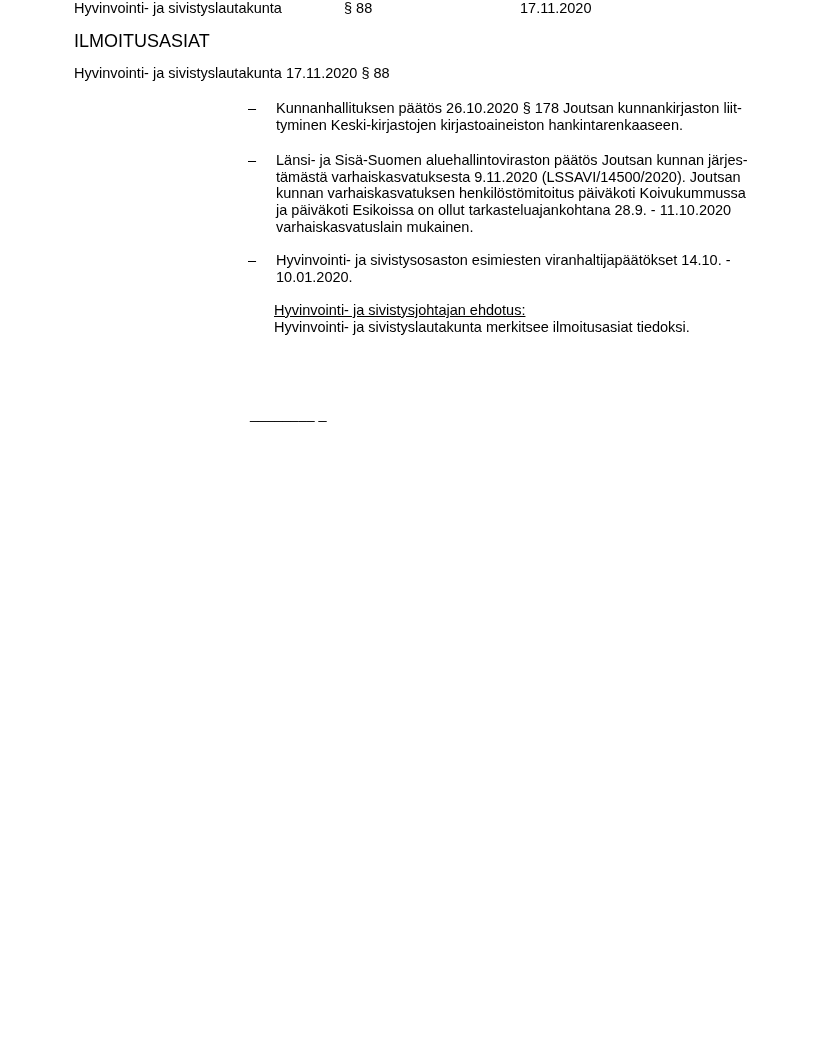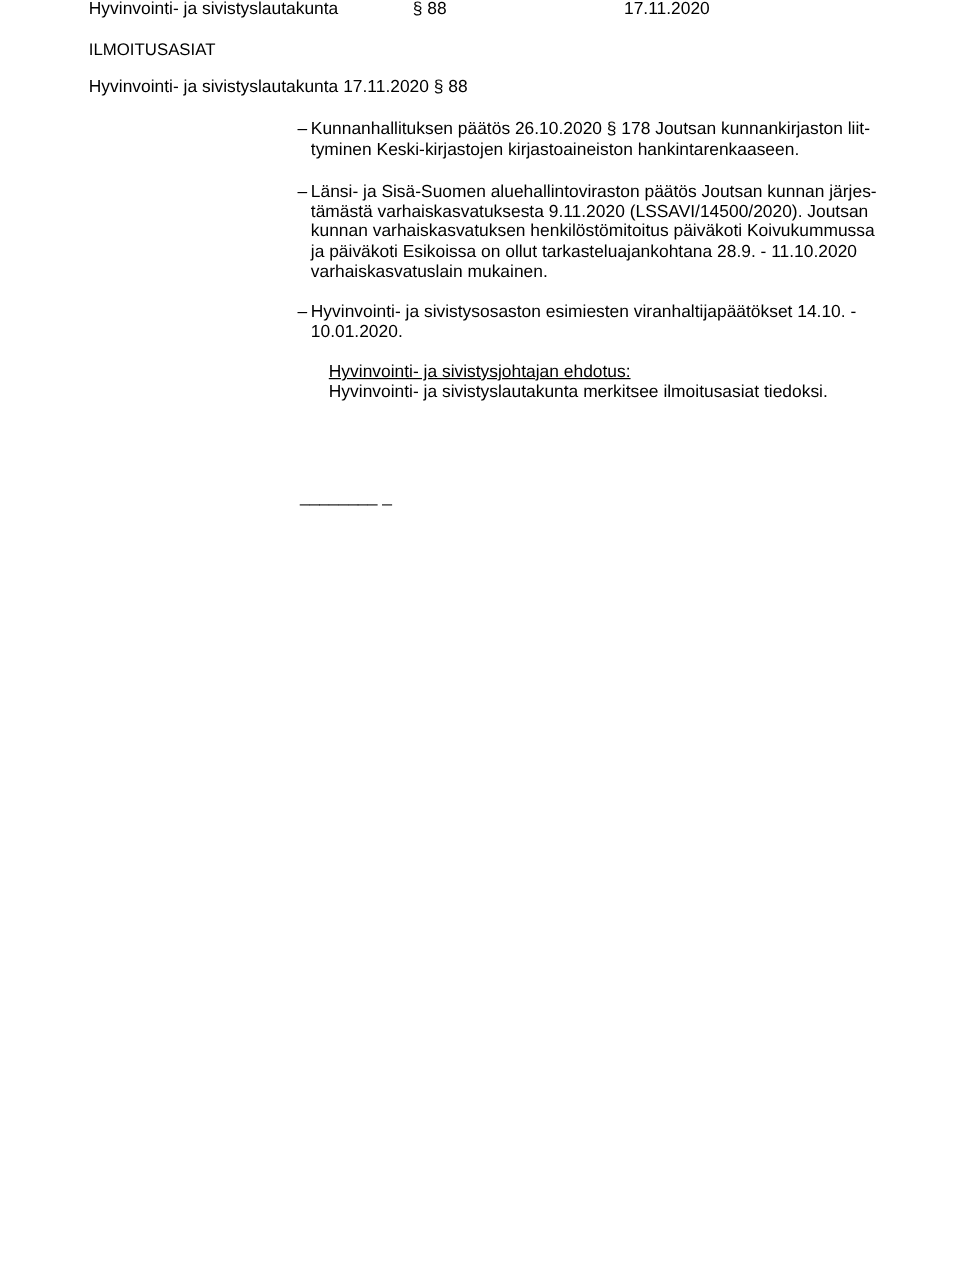--- a/index.html
+++ b/index.html
@@ -22,27 +22,27 @@
     overflow: hidden;
   }
   .abs { position: absolute; white-space: pre; }
 
   
   .hdr-committee { left: 74px;  top: 0px; }
   .hdr-section   { left: 300px; top: 0px; margin-left: 44px; }
   .hdr-date      { left: 520px; top: 0px; }
 
   
-  .doc-title    { left: 74px; top: 33px; font-weight: normal; font-size: 14px; }
+  .doc-title    { left: 74px; top: 33px; font-weight: normal; font-size: 18px; }
   .doc-subtitle { left: 74px; top: 65px; }
 
   
   .bullet { position: absolute; left: 250px; }
   .bullet .marker { position: absolute; left: -2px; top: 0; white-space: pre; }
-  .bullet .line { margin-left: 9px; white-space: pre; }
+  .bullet .line { margin-left: 26px; white-space: pre; }
   .bullet-1 { top: 100px; }
   .bullet-2 { top: 152px; }
   .bullet-3 { top: 252px; }
 
   
   .para-block { position: absolute; left: 250px; margin-left: 24px; }
   .proposal-block { top: 302px; }
   .decision-block { top: 352px; }
   .para-heading { text-decoration: underline; white-space: pre; }
   .para-body { white-space: pre; }

